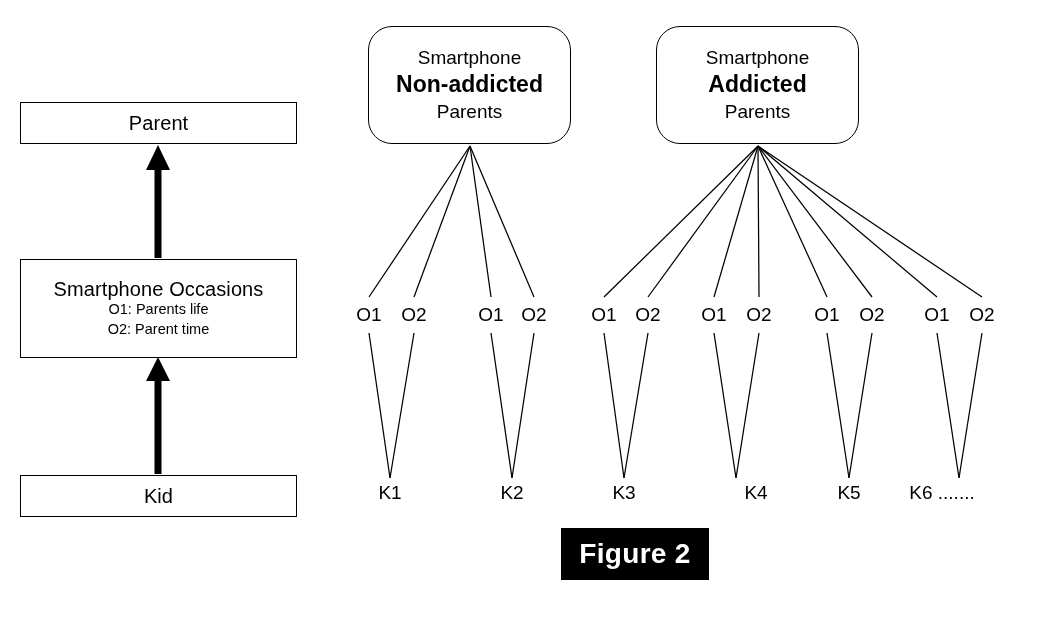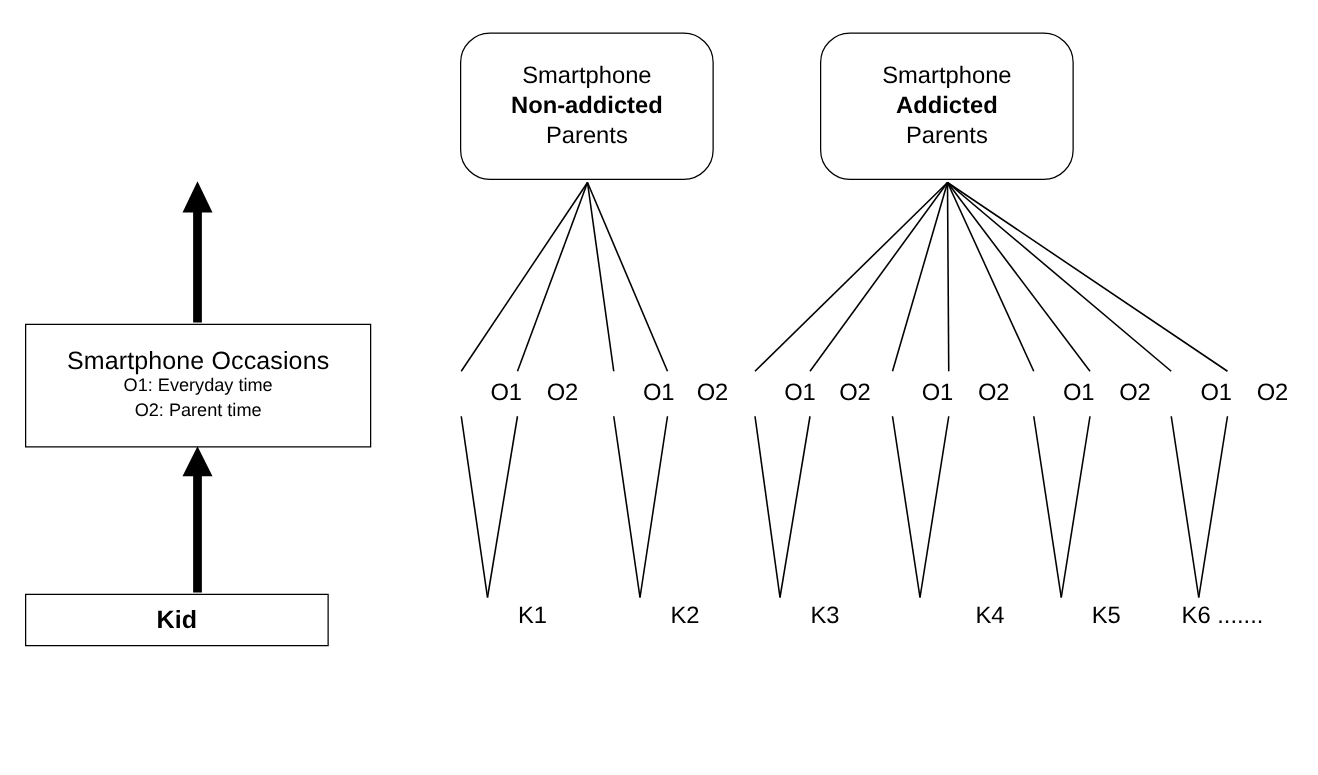--- a/index.html
+++ b/index.html
@@ -36,51 +36,50 @@
     line-height: 1.12;
     letter-spacing: 0.1px;
   }
   .lbox .sub {
     font-size: 14.5px;
     line-height: 1.35;
   }
 
   #box-parent { left: 20px; top: 102px; width: 277px; height: 42px; }
   #box-measure { left: 20px; top: 259px; width: 277px; height: 99px; }
-  #box-kid   { left: 20px; top: 475px; width: 243px; height: 42px; font-weight: bold; }
+  #box-kid   { left: 20px; top: 475px; width: 277px; height: 42px; }
 
   
   .gbox {
     position: absolute;
     box-sizing: border-box;
     border: 1.8px solid #000;
     border-radius: 24px;
     background: #fff;
     display: flex;
     flex-direction: column;
     align-items: center;
     justify-content: center;
     text-align: center;
     line-height: 1.28;
   }
   .gbox .l1, .gbox .l3 { font-size: 19px; font-weight: 400; }
-  .gbox .l2 { font-size: 19px; font-weight: 700; }
+  .gbox .l2 { font-size: 23px; font-weight: 700; }
 
   #group-nonaddicted { left: 368px; top: 26px; width: 203px; height: 118px; }
   #group-addicted    { left: 656px; top: 26px; width: 203px; height: 118px; }
 
   
   .node-label {
     position: absolute;
     font-size: 19px;
     line-height: 1;
     white-space: nowrap;
     text-align: left;
     transform: translateX(-50%);
-    margin-left: 36px;
   }
   .o-label { top: 305px; }
   .k-label { top: 483px; }
 
   
   #wires {
     position: absolute;
     left: 0; top: 0;
     width: 1054px; height: 620px;
     pointer-events: none;
@@ -101,24 +100,27 @@
     align-items: center;
     justify-content: center;
     letter-spacing: 0.3px;
   }
 </style>
 </head>
 <body>
 
 <div id="canvas">
 
+  <div class="lbox" id="box-parent">
+    <div class="title">Parent</div>
+  </div>
 
   <div class="lbox" id="box-measure">
     <div class="title">Smartphone Occasions</div>
-    <div class="sub">O1: Everyday time</div>
+    <div class="sub">O1: Parents life</div>
     <div class="sub">O2: Parent time</div>
   </div>
 
   <div class="lbox" id="box-kid">
     <div class="title">Kid</div>
   </div>
 
   <div class="gbox" id="group-nonaddicted">
     <div class="l1">Smartphone</div>
     <div class="l2">Non-addicted</div>
@@ -196,14 +198,15 @@
   <div class="node-label o-label" style="left:937px">O1</div>
   <div class="node-label o-label" style="left:982px">O2</div>
 
   <div class="node-label k-label" style="left:390px">K1</div>
   <div class="node-label k-label" style="left:512px">K2</div>
   <div class="node-label k-label" style="left:624px">K3</div>
   <div class="node-label k-label" style="left:756px">K4</div>
   <div class="node-label k-label" style="left:849px">K5</div>
   <div class="node-label k-label" style="left:942px">K6 .......</div>
 
+  <div id="figure-caption">Figure 2</div>
 
 </div>
 
 </body></html>

